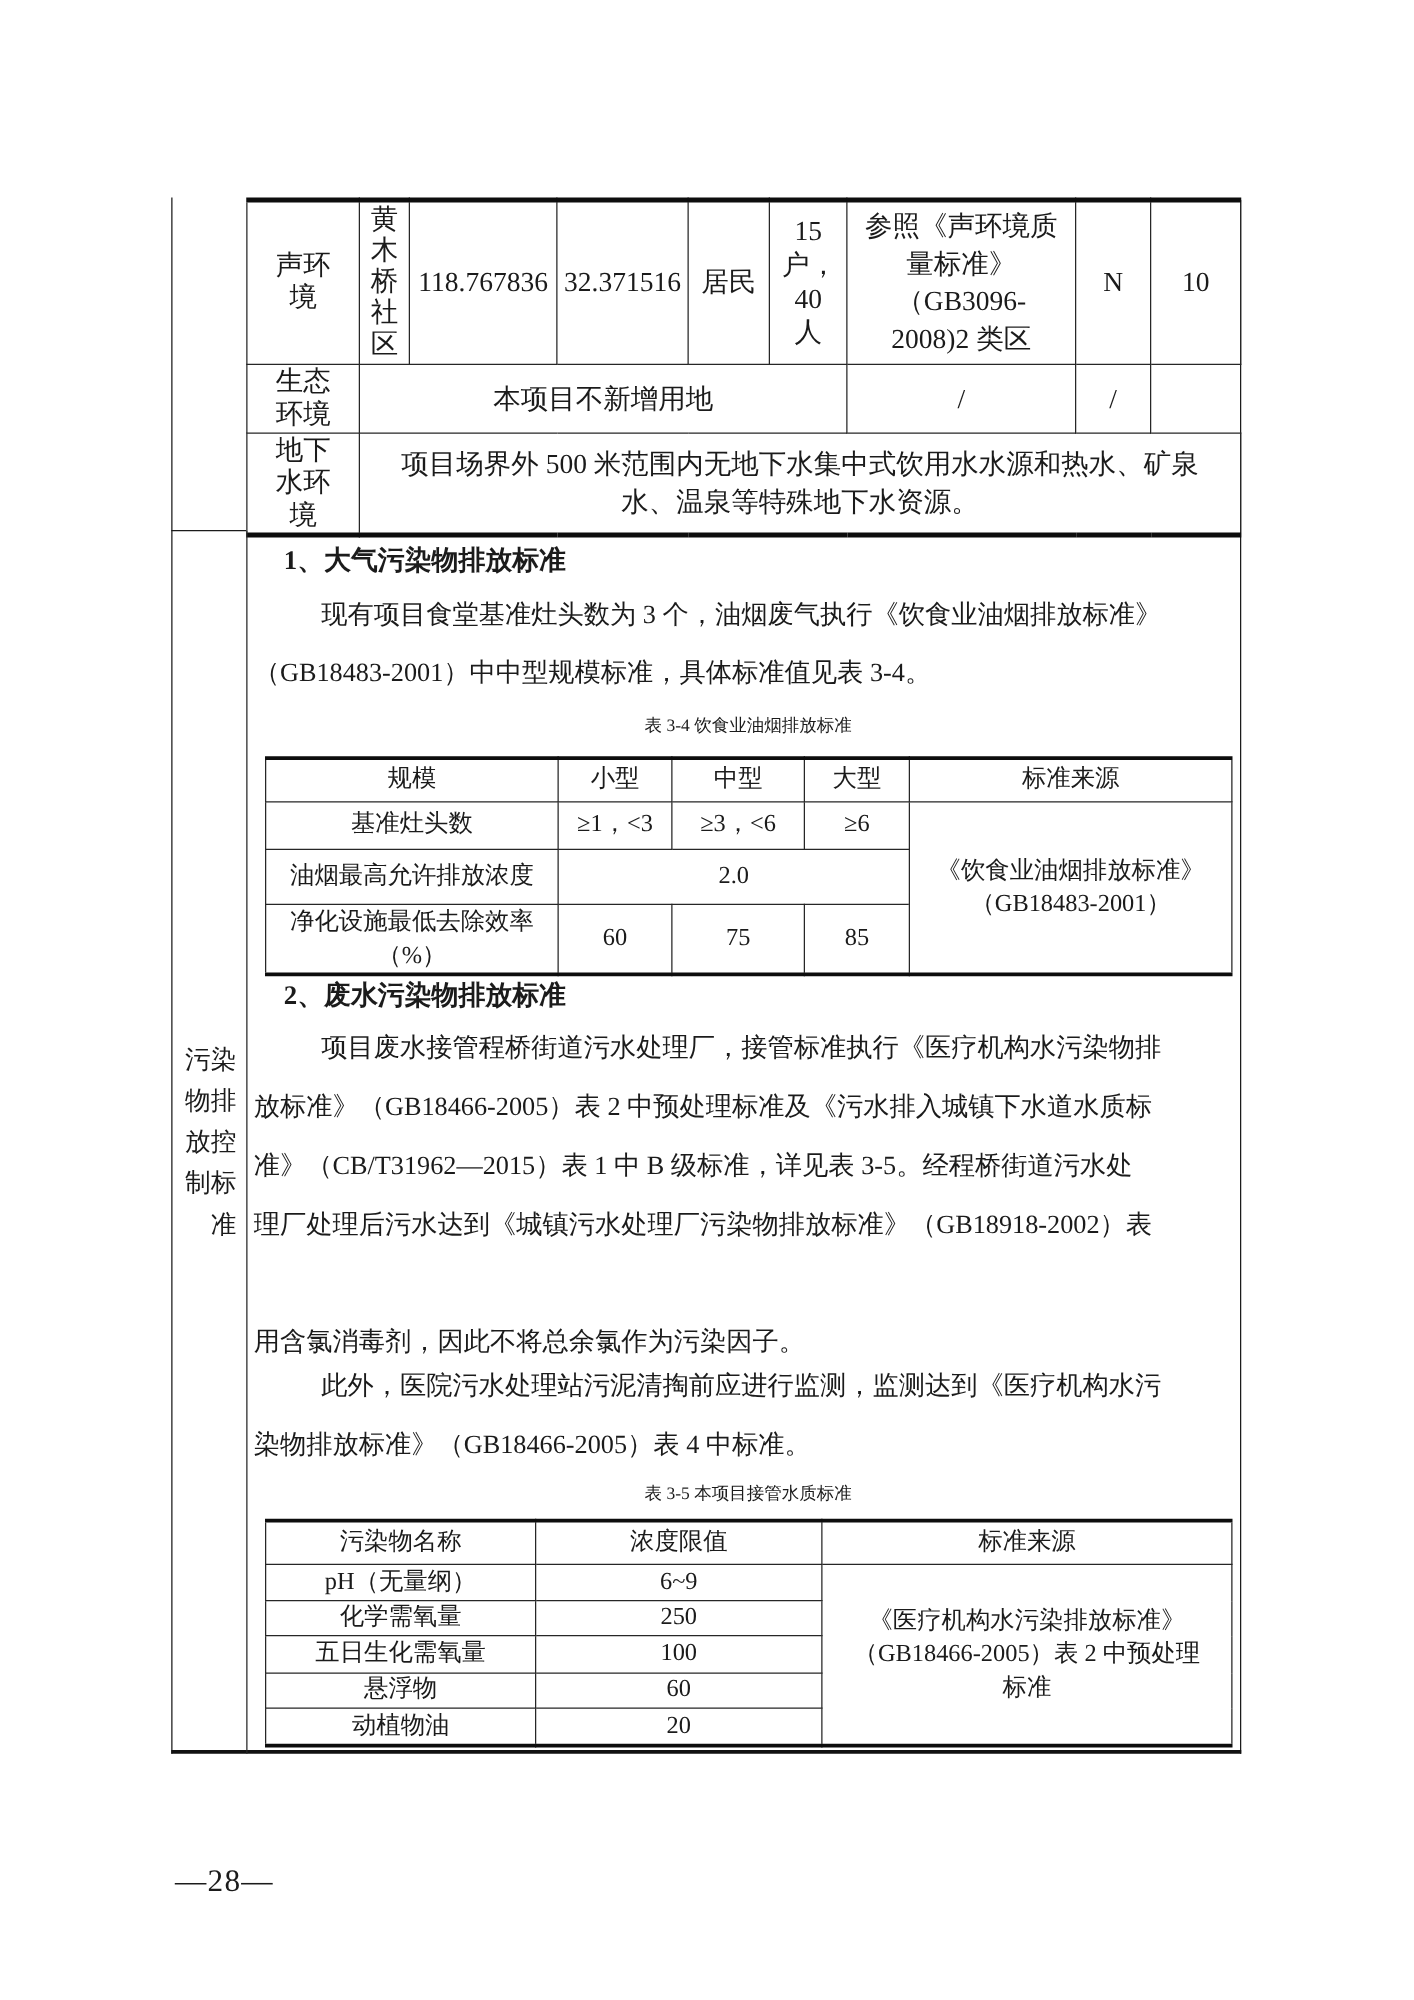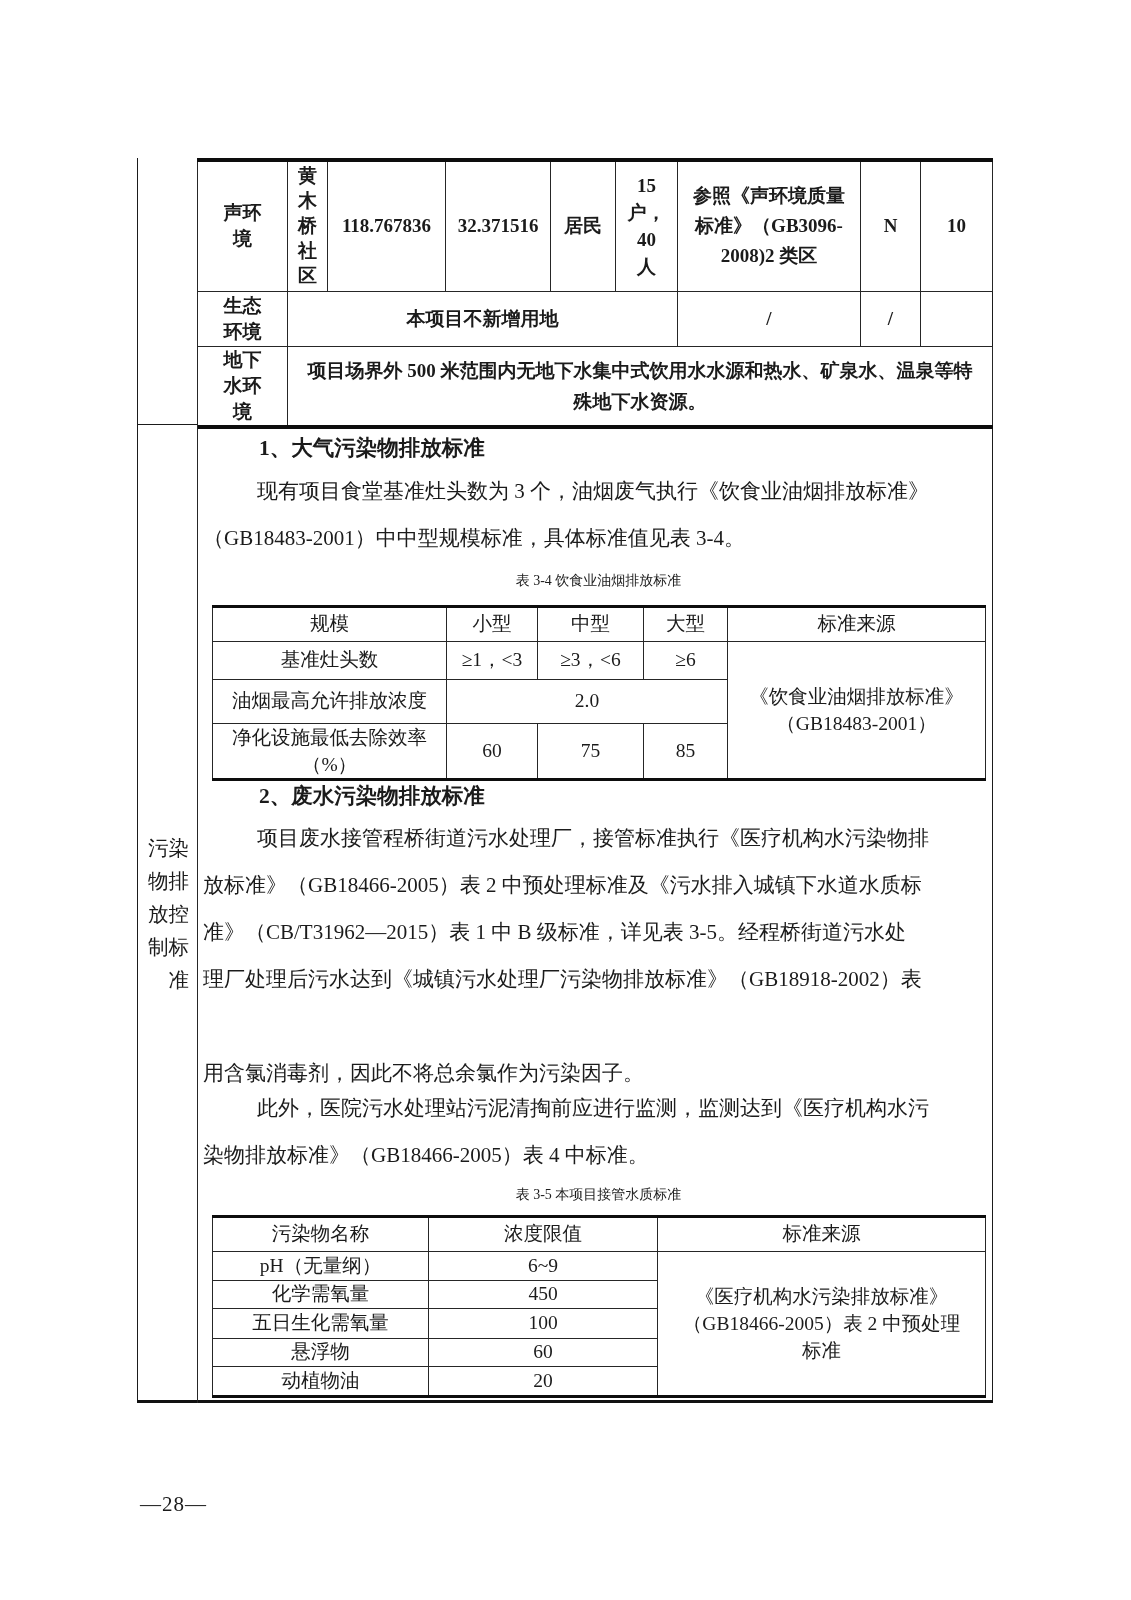--- a/index.html
+++ b/index.html
@@ -7,44 +7,44 @@
         font-family:"Liberation Serif","DejaVu Serif",serif;color:#1b1b1b;overflow:hidden;}
   .vline{position:absolute;width:1px;background:#1b1b1b;}
   .hline{position:absolute;height:1px;background:#1b1b1b;}
   .hbar{position:absolute;height:3px;background:#111;}
   table{border-collapse:collapse;table-layout:fixed;}
   td{border:1px solid #262626;padding:0;text-align:center;vertical-align:middle;
      font-size:19.5px;line-height:1.35;color:#1b1b1b;}
   
   .envtbl{position:absolute;left:197px;top:158px;width:795px;
           border-top:4px solid #0d0d0d;border-bottom:4px solid #0d0d0d;}
-  .envtbl td{font-size:19px;font-weight:bold;}
+  .envtbl td{font-size:22px;}
   .v-chars{display:inline-block;width:22px;line-height:25px;word-break:break-all;}
   .std-wrap{display:inline-block;width:165px;line-height:30px;}
   .gw-wrap{display:inline-block;width:672px;line-height:31px;}
   .rowlab{line-height:26px;}
   .rowlab span{display:inline-block;width:46px;}
   
   .sidebar-cell{position:absolute;left:137px;top:425px;width:60px;height:978px;
                 border-right:1px solid #262626;display:flex;align-items:center;justify-content:center;}
   .sidebar-cell .lab{width:44px;text-align:right;font-size:20.5px;line-height:33px;}
-  .h-num{position:absolute;left:219px;width:780px;font-weight:bold;font-size:21.5px;
+  .h-num{position:absolute;left:187px;width:780px;font-weight:bold;font-size:21.5px;
          padding-left:40px;white-space:nowrap;}
   .pline{position:absolute;left:203px;width:792px;height:47px;line-height:47px;
          font-size:21px;white-space:nowrap;}
   .pline.ind{padding-left:54px;}
   .tbl-title{position:absolute;left:212px;width:773px;text-align:center;
              font-weight:normal;font-size:14px;white-space:nowrap;}
   .t34{position:absolute;left:212px;top:605px;width:773px;
        border-top:3px solid #0d0d0d;border-bottom:3px solid #0d0d0d;}
   .t35{position:absolute;left:212px;top:1215px;width:773px;
        border-top:3px solid #0d0d0d;border-bottom:3px solid #0d0d0d;}
   .cell-wrap{display:inline-block;line-height:27px;}
   .w215{width:215px;} .w235{width:235px;} .w292{width:292px;}
-  .pageno{position:absolute;left:140px;top:1492px;font-size:21px;letter-spacing:1px;}
+  .pageno{position:absolute;left:140px;top:1492px;font-size:25px;letter-spacing:1px;}
 </style>
 </head>
 <body>
 
 <div class="page">
 
   <div class="vline" style="left:137px;top:158px;height:1245px;"></div>
   <div class="vline" style="left:992px;top:160px;height:1243px;"></div>
   <div class="hbar" style="left:137px;top:1400px;width:856px;"></div>
   <div class="hline" style="left:137px;top:424px;width:60px;"></div>
@@ -156,21 +156,21 @@
       <td>浓度限值</td>
       <td>标准来源</td>
     </tr>
     <tr style="height:29px;">
       <td>pH（无量纲）</td>
       <td>6~9</td>
       <td rowspan="5"><span class="cell-wrap w292">《医疗机构水污染排放标准》（GB18466-2005）表 2 中预处理标准</span></td>
     </tr>
     <tr style="height:28px;margin-left:44px;">
       <td>化学需氧量</td>
-      <td>450</td>
+      <td>250</td>
     </tr>
     <tr style="height:30px;">
       <td>五日生化需氧量</td>
       <td>100</td>
     </tr>
     <tr style="height:28px;">
       <td>悬浮物</td>
       <td>60</td>
     </tr>
     <tr style="height:30px;">

